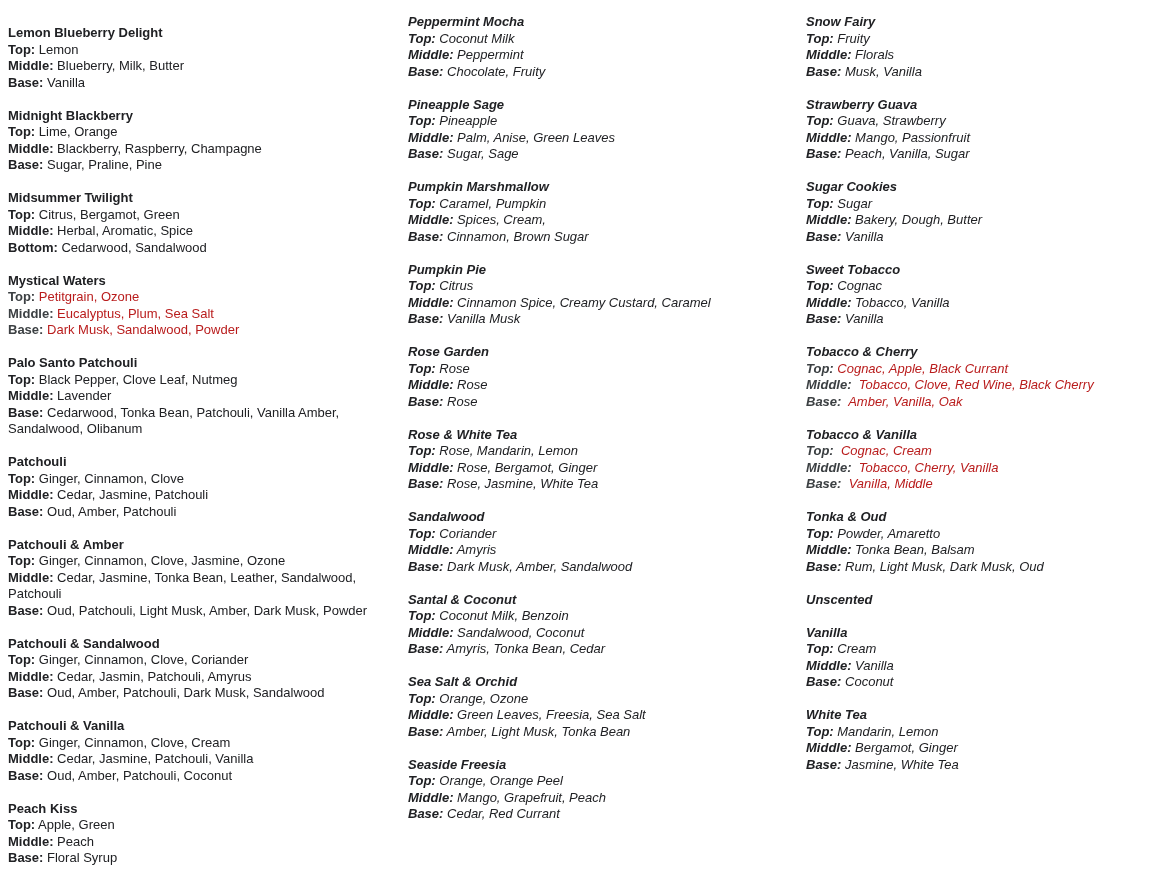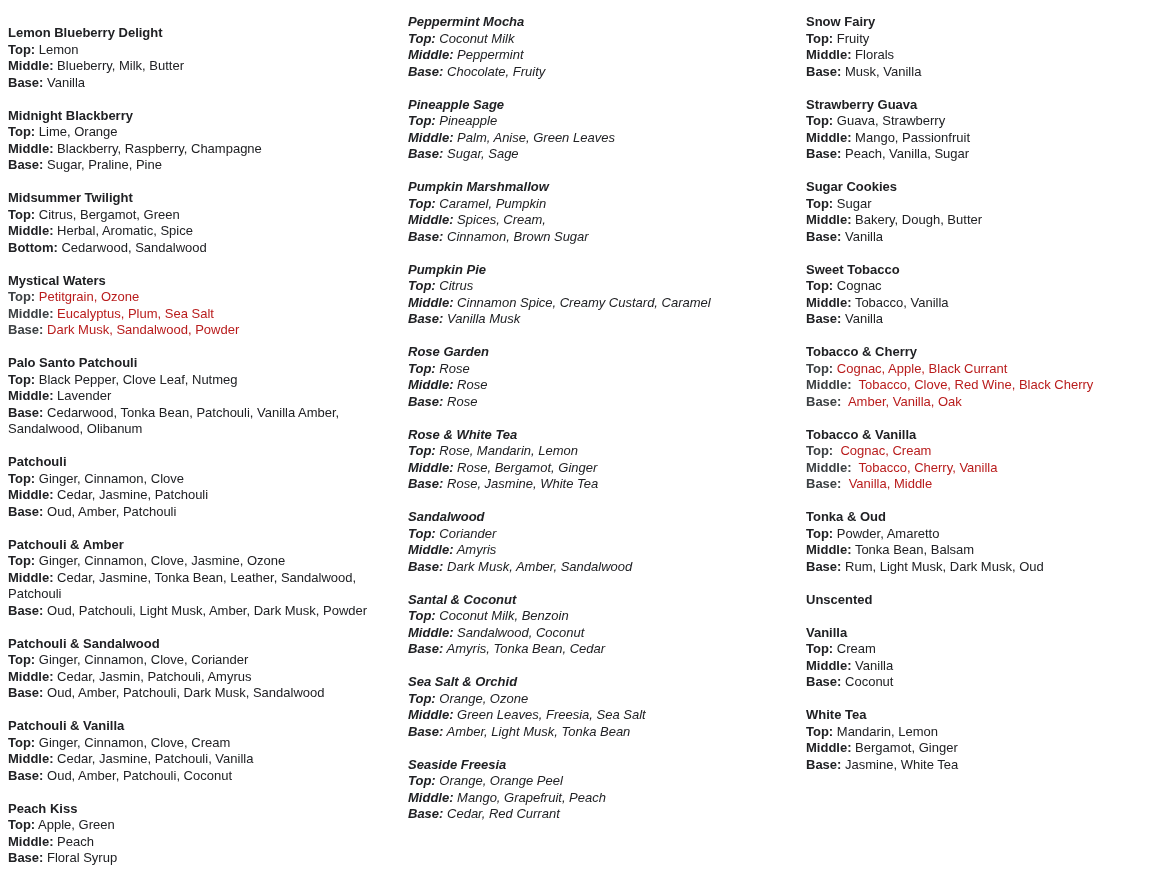--- a/index.html
+++ b/index.html
@@ -24,21 +24,21 @@
   .columns {
     display: flex;
     align-items: flex-start;
   }
   .col {
     box-sizing: border-box;
     padding-right: 24px;
   }
   .col-0 { width: 400px; margin-top: 11px; }
   .col-1 { width: 398px; font-style: italic; }
-  .col-2 { width: 348px; padding-right: 4px; }
+  .col-2 { width: 348px; padding-right: 4px; font-style: italic; }
   .entry {
     margin-bottom: 16.5px;
   }
   .entry-name {
     font-weight: bold;
     white-space: pre-wrap;
   }
   .note-line {
     white-space: pre-wrap;
   }

